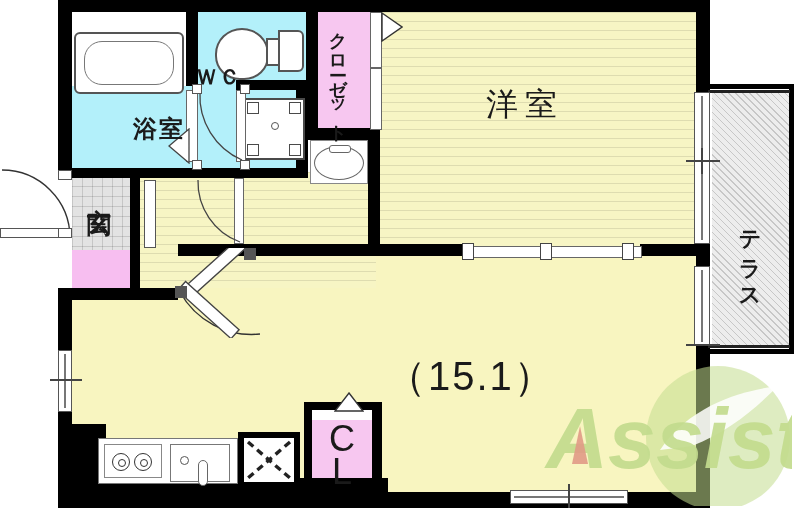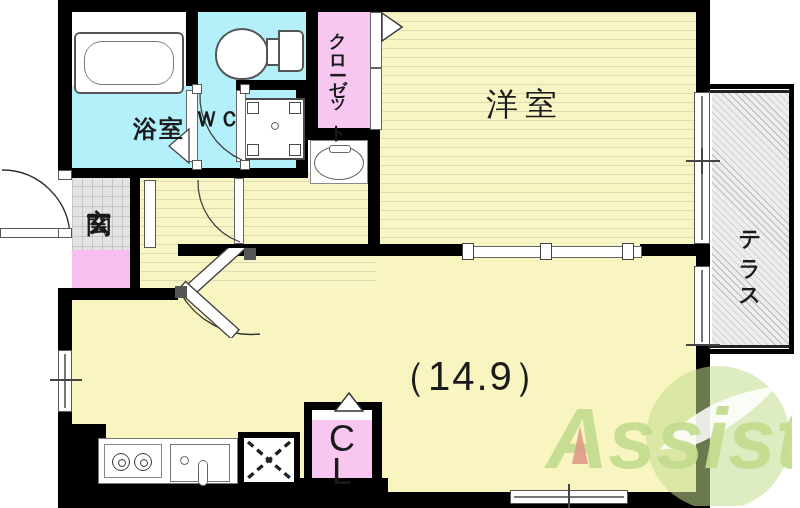--- a/index.html
+++ b/index.html
@@ -383,25 +383,25 @@
   <div class="abs win-frame" style="left:58px; top:350px; width:14px; height:62px;"></div>
   <div class="abs win-line" style="left:64px; top:354px; width:2px; height:54px;"></div>
   <div class="abs tick" style="left:50px; top:379px; width:32px; height:2px;"></div>
 
   <div class="abs win-frame" style="left:510px; top:490px; width:118px; height:14px;"></div>
   <div class="abs win-line" style="left:514px; top:496px; width:110px; height:2px;"></div>
   <div class="abs tick" style="left:568px; top:484px; width:2px; height:26px;"></div>
 
   <div class="abs lbl lbl-room-jp" style="left:486px; top:88px;">洋室</div>
 
-  <div class="abs lbl lbl-room-num" style="left:386px; top:356px;">（14.9）</div>
+  <div class="abs lbl lbl-room-num" style="left:386px; top:356px;">（15.1）</div>
 
   <div class="abs lbl lbl-sm" style="left:93px; top:117px;margin-left:40px;">浴室</div>
 
-  <div class="abs lbl lbl-wc" style="left:196px; top:66px;margin-top:42px;">ＷＣ</div>
+  <div class="abs lbl lbl-wc" style="left:196px; top:66px;">ＷＣ</div>
 
   <div class="abs lbl lbl-sm" style="left:87px; top:190px; writing-mode:vertical-rl; text-orientation:upright; letter-spacing:4px;">玄関</div>
 
   <div class="abs lbl vert" style="left:329px; top:20px;">クローゼット</div>
 
   <div class="abs lbl lbl-cl" style="left:312px; top:422px; width:60px;">
     <div>C</div>
     <div>L</div>
   </div>
 

